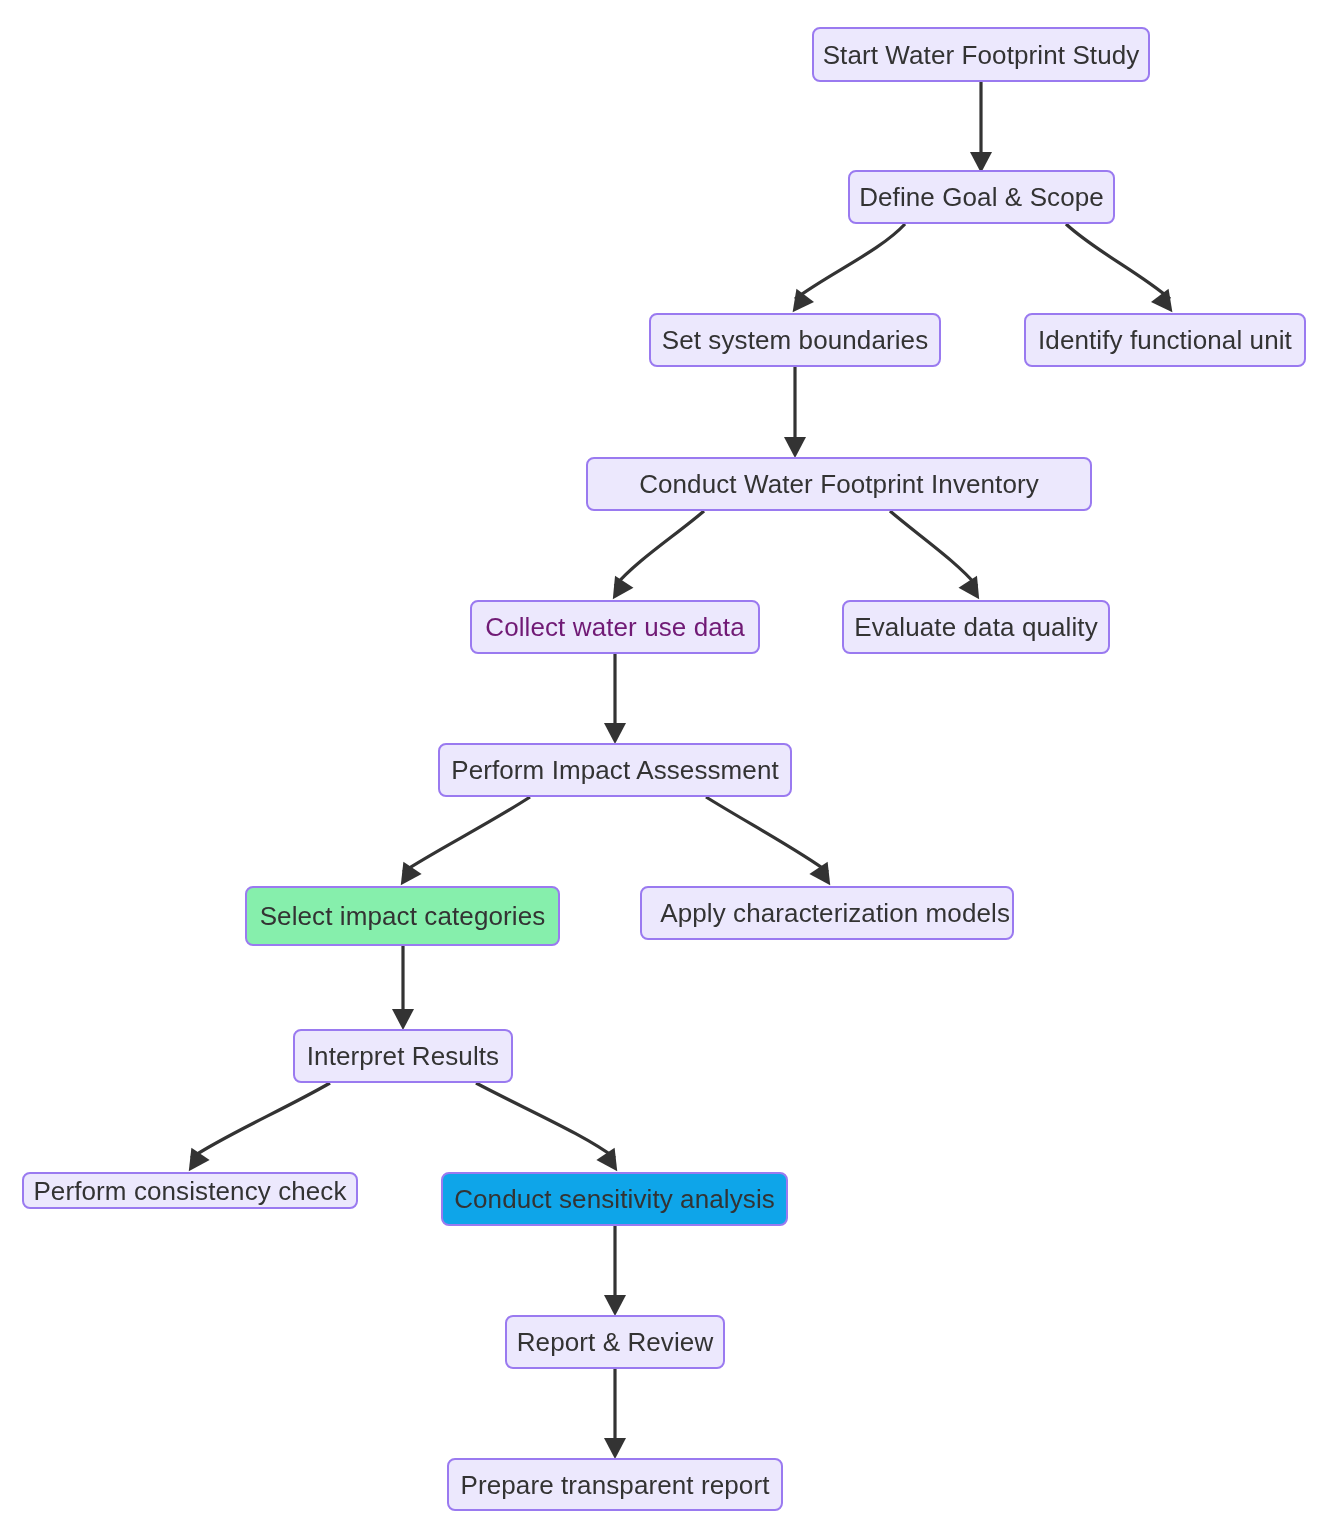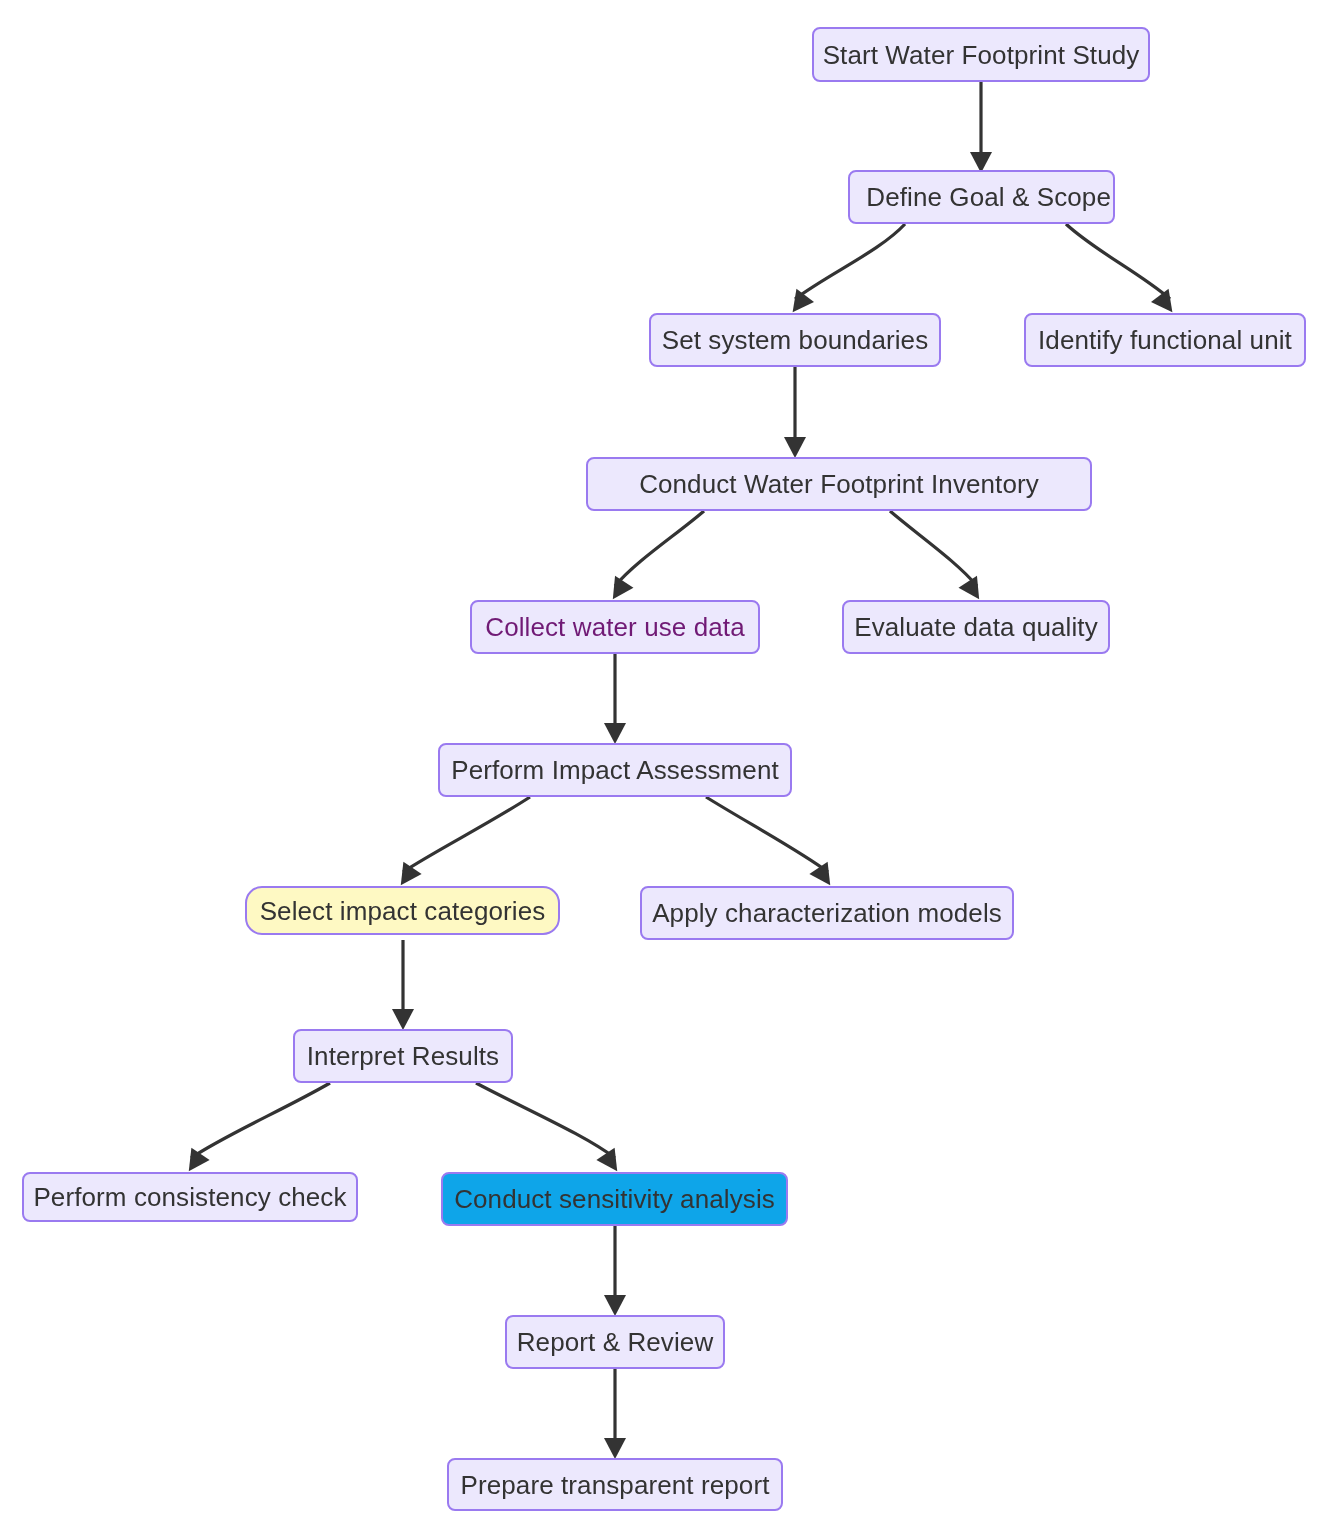--- a/index.html
+++ b/index.html
@@ -113,51 +113,51 @@
       <g>
         <path class="edge-path" d="M 615 1358 L 615 1438" stroke="#333333"></path>
         <polygon points="604,1427 626,1427 615,1448" fill="#333333" transform="rotate(0 615 1444)"></polygon>
       </g>
     </svg>
 
   <div id="node-layer">
       <div class="node-box" style="left: 812px; top: 16px; width: 338px; height: 55px; background: rgb(236, 232, 253); border-color: rgb(154, 122, 240); color: rgb(51, 51, 51);">
         <span class="node-label">Start Water Footprint Study</span>
       </div>
-      <div class="node-box" style="left: 848px; top: 159px; width: 267px; height: 54px; background: rgb(236, 232, 253); border-color: rgb(154, 122, 240); color: rgb(51, 51, 51); justify-content: flex-end;">
+      <div class="node-box" style="left: 848px; top: 159px; width: 267px; height: 54px; background: rgb(236, 232, 253); border-color: rgb(154, 122, 240); color: rgb(51, 51, 51);">
         <span class="node-label">Define Goal &amp; Scope</span>
       </div>
       <div class="node-box" style="left: 649px; top: 302px; width: 292px; height: 54px; background: rgb(236, 232, 253); border-color: rgb(154, 122, 240); color: rgb(51, 51, 51);">
         <span class="node-label">Set system boundaries</span>
       </div>
       <div class="node-box" style="left: 1024px; top: 302px; width: 282px; height: 54px; background: rgb(236, 232, 253); border-color: rgb(154, 122, 240); color: rgb(51, 51, 51);">
         <span class="node-label">Identify functional unit</span>
       </div>
       <div class="node-box" style="left: 586px; top: 446px; width: 506px; height: 54px; background: rgb(236, 232, 253); border-color: rgb(154, 122, 240); color: rgb(51, 51, 51);">
         <span class="node-label">Conduct Water Footprint Inventory</span>
       </div>
       <div class="node-box" style="left: 470px; top: 589px; width: 290px; height: 54px; background: rgb(236, 232, 253); border-color: rgb(154, 122, 240); color: #701a75;">
         <span class="node-label">Collect water use data</span>
       </div>
       <div class="node-box" style="left: 842px; top: 589px; width: 268px; height: 54px; background: rgb(236, 232, 253); border-color: rgb(154, 122, 240); color: rgb(51, 51, 51);">
         <span class="node-label">Evaluate data quality</span>
       </div>
       <div class="node-box" style="left: 438px; top: 732px; width: 354px; height: 54px; background: rgb(236, 232, 253); border-color: rgb(154, 122, 240); color: rgb(51, 51, 51);">
         <span class="node-label">Perform Impact Assessment</span>
       </div>
-      <div class="node-box" style="left: 245px; top: 875px; width: 315px; height: 49px; background: #fef9c3; border-color: rgb(154, 122, 240); color: rgb(51, 51, 51); border-radius: 17px;">
+      <div class="node-box" style="left: 245px; top: 875px; width: 315px; height: 60px; background: #86efac; border-color: rgb(154, 122, 240); color: rgb(51, 51, 51);">
         <span class="node-label">Select impact categories</span>
       </div>
-      <div class="node-box" style="left: 640px; top: 875px; width: 374px; height: 54px; background: rgb(236, 232, 253); border-color: rgb(154, 122, 240); color: rgb(51, 51, 51);">
+      <div class="node-box" style="left: 640px; top: 875px; width: 374px; height: 54px; background: rgb(236, 232, 253); border-color: rgb(154, 122, 240); color: rgb(51, 51, 51); justify-content: flex-end;">
         <span class="node-label">Apply characterization models</span>
       </div>
       <div class="node-box" style="left: 293px; top: 1018px; width: 220px; height: 54px; background: rgb(236, 232, 253); border-color: rgb(154, 122, 240); color: rgb(51, 51, 51);">
         <span class="node-label">Interpret Results</span>
       </div>
-      <div class="node-box" style="left: 22px; top: 1161px; width: 336px; height: 50px; background: rgb(236, 232, 253); border-color: rgb(154, 122, 240); color: rgb(51, 51, 51);">
+      <div class="node-box" style="left: 22px; top: 1161px; width: 336px; height: 37px; background: rgb(236, 232, 253); border-color: rgb(154, 122, 240); color: rgb(51, 51, 51);">
         <span class="node-label">Perform consistency check</span>
       </div>
       <div class="node-box" style="left: 441px; top: 1161px; width: 347px; height: 54px; background: #0ea5e9; border-color: rgb(154, 122, 240); color: rgb(51, 51, 51);">
         <span class="node-label">Conduct sensitivity analysis</span>
       </div>
       <div class="node-box" style="left: 505px; top: 1304px; width: 220px; height: 54px; background: rgb(236, 232, 253); border-color: rgb(154, 122, 240); color: rgb(51, 51, 51);">
         <span class="node-label">Report &amp; Review</span>
       </div>
       <div class="node-box" style="left: 447px; top: 1447px; width: 336px; height: 53px; background: rgb(236, 232, 253); border-color: rgb(154, 122, 240); color: rgb(51, 51, 51);">
         <span class="node-label">Prepare transparent report</span>

